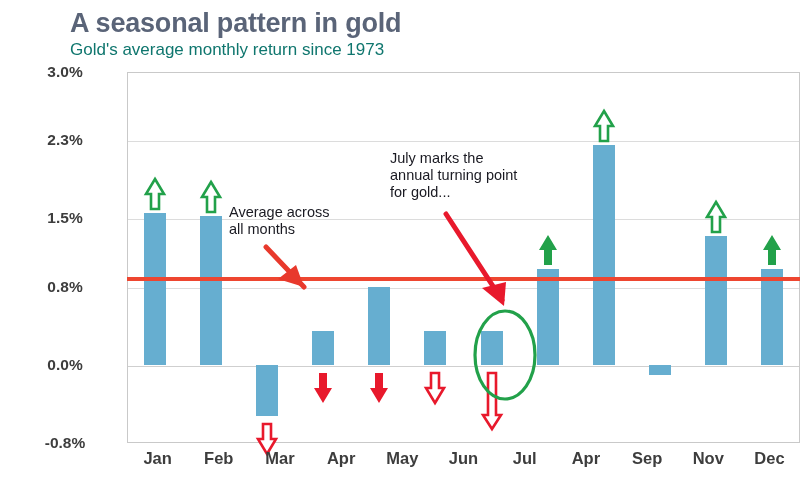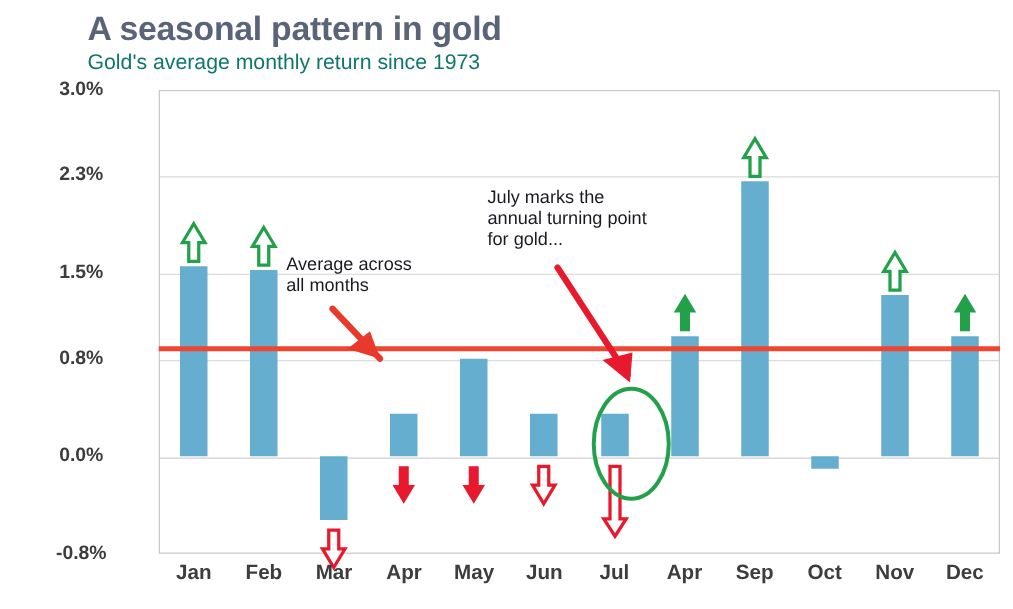--- a/index.html
+++ b/index.html
@@ -241,18 +241,17 @@
   <div class="xlabels" id="xaxis">
       <div class="xlabel">Jan</div>
       <div class="xlabel">Feb</div>
       <div class="xlabel">Mar</div>
       <div class="xlabel">Apr</div>
       <div class="xlabel">May</div>
       <div class="xlabel">Jun</div>
       <div class="xlabel">Jul</div>
       <div class="xlabel">Apr</div>
       <div class="xlabel">Sep</div>
-      <div class="xlabel">Oct</div>
       <div class="xlabel">Nov</div>
       <div class="xlabel">Dec</div>
     </div>
 
 </div>
 
 </body></html>

